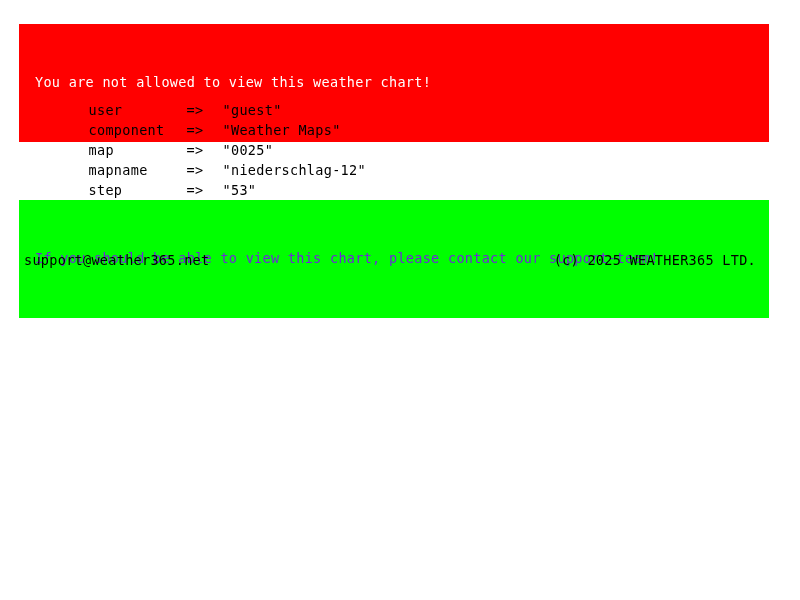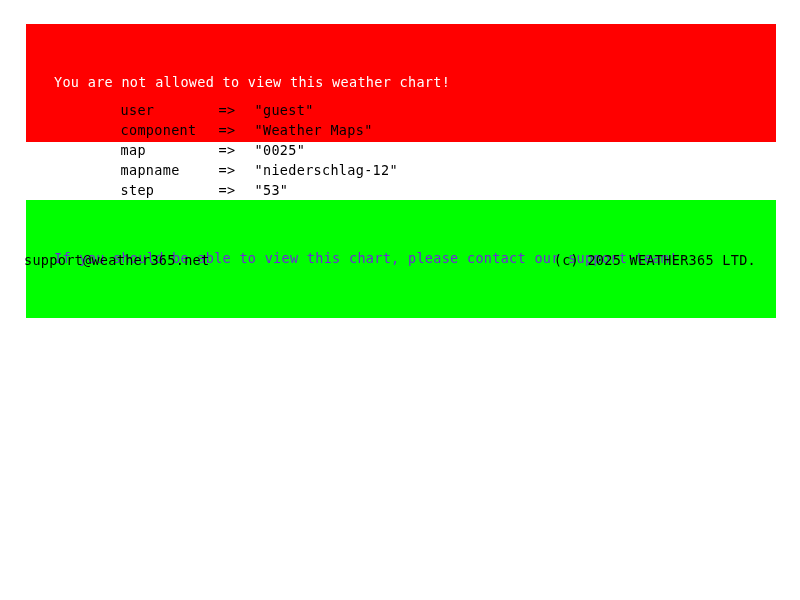--- a/index.html
+++ b/index.html
@@ -15,24 +15,24 @@
     font-size: 13.5px;
     color: #000000;
   }
   .page {
     position: relative;
     width: 800px;
     height: 600px;
   }
   .banner {
     position: absolute;
-    left: 26px;
+    left: 19px;
     width: 750px;
     box-sizing: border-box;
-    padding: 6px 14px 7px 28px;
+    padding: 6px 14px 7px 16px;
     line-height: 21px;
     white-space: pre;
     letter-spacing: 0.3px;
   }
   .banner-error {
     top: 24px;
     background: #ff0000;
     color: #ffffff;
   }
   .banner-ok {
@@ -52,21 +52,20 @@
   .param-row {
     display: block;
     height: 20px;
     line-height: 20px;
     white-space: pre;
     letter-spacing: 0.3px;
   }
   .param-key {
     display: inline-block;
     width: 98px;
-    margin-left: 32px;
   }
   .param-arrow {
     display: inline-block;
     width: 36px;
   }
   .param-val {
     display: inline-block;
   }
   .footer {
     position: absolute;

